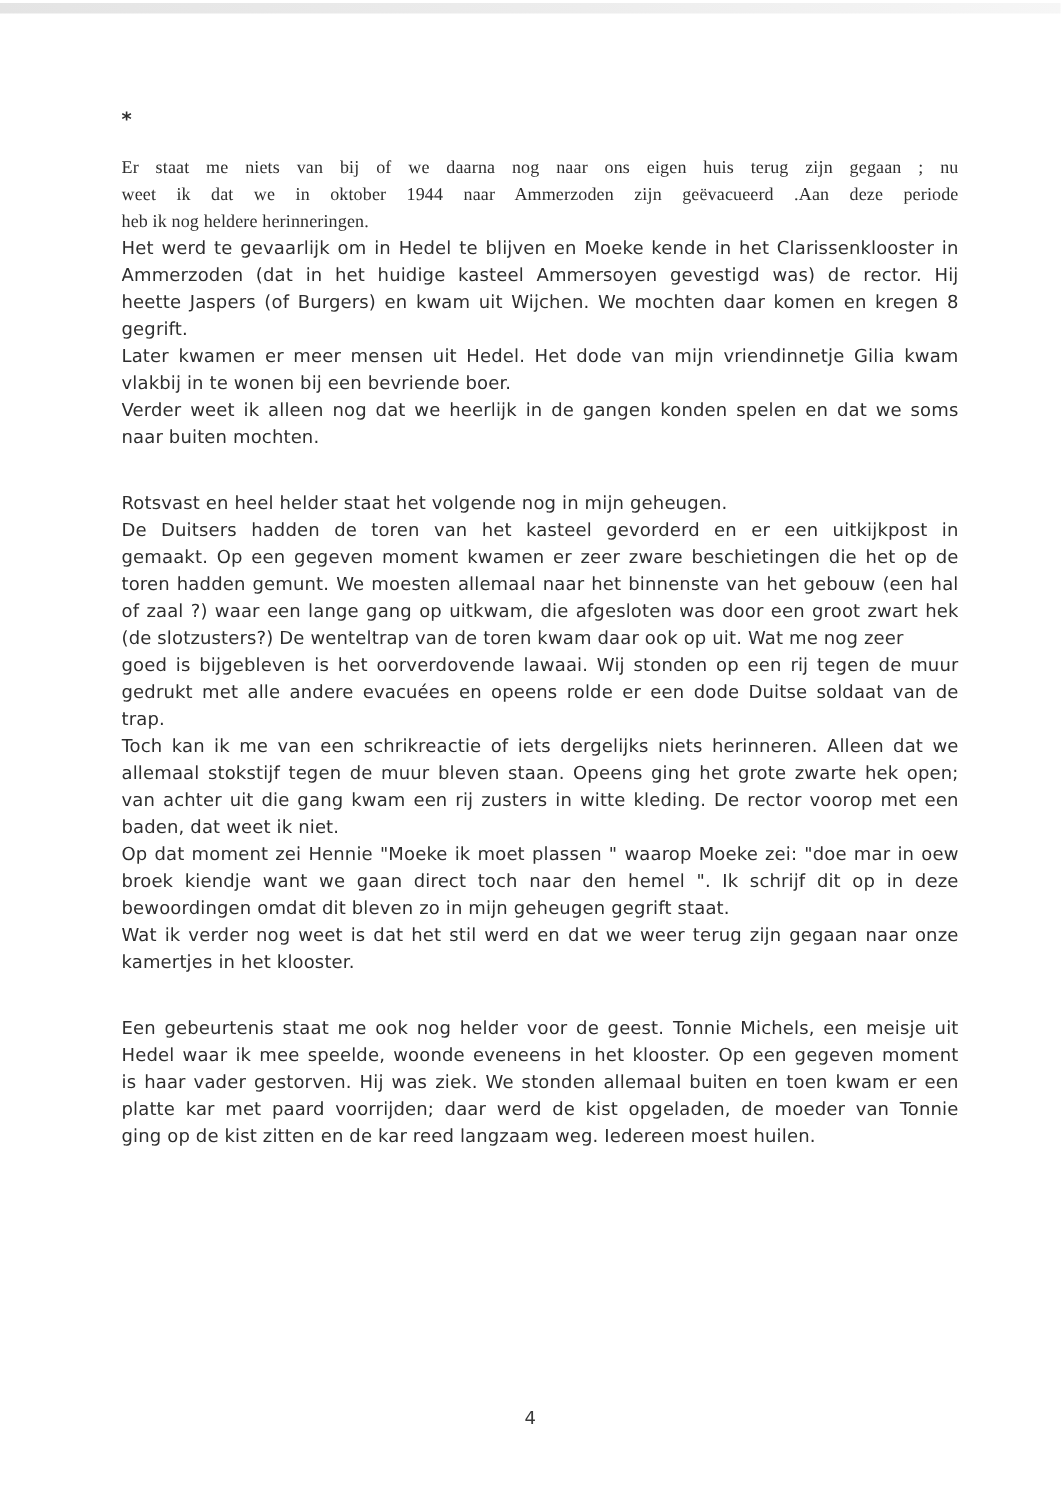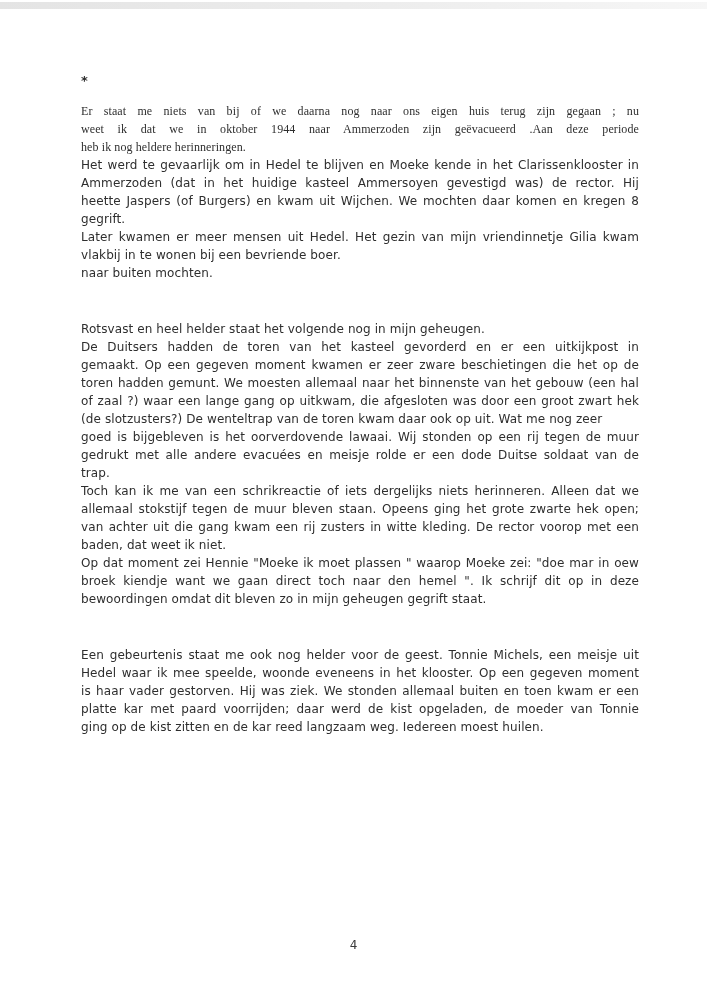--- a/index.html
+++ b/index.html
@@ -26,21 +26,21 @@
     line-height: 18px;
     letter-spacing: 0.1px;
   }
   .marker {
     height: 18px;
     font-weight: bold;
     font-size: 13px;
   }
   .para { margin: 0; }
   .para.first { margin-top: 12px; font-family: Liberation Serif, serif; }
-  .para.gap { margin-top: 38px; }
+  .para.gap { margin-top: 26px; }
   .line {
     text-align: justify;
     text-align-last: justify;
     overflow: hidden;
     height: 18px;
   }
   .line.left {
     text-align: right;
     text-align-last: left;
   }
@@ -67,49 +67,54 @@
           <div class="line">weet ik dat we in oktober 1944 naar Ammerzoden zijn geëvacueerd .Aan deze periode</div>
           <div class="line left">heb ik nog heldere herinneringen.</div>
         </div>
         <div class="para">
           <div class="line">Het werd te gevaarlijk om in Hedel te blijven en Moeke kende in het Clarissenklooster in</div>
           <div class="line">Ammerzoden (dat in het huidige kasteel Ammersoyen gevestigd was) de rector. Hij</div>
           <div class="line">heette Jaspers (of Burgers) en kwam uit Wijchen. We mochten daar komen en kregen 8</div>
           <div class="line left">gegrift.</div>
         </div>
         <div class="para">
-          <div class="line">Later kwamen er meer mensen uit Hedel. Het gezin van mijn vriendinnetje Gilia kwam</div>
+          <div class="line">Later kwamen er meer mensen uit Hedel. Het dode van mijn vriendinnetje Gilia kwam</div>
           <div class="line left">vlakbij in te wonen bij een bevriende boer.</div>
         </div>
         <div class="para">
+          <div class="line">Verder weet ik alleen nog dat we heerlijk in de gangen konden spelen en dat we soms</div>
           <div class="line left">naar buiten mochten.</div>
         </div>
         <div class="para gap">
           <div class="line left">Rotsvast en heel helder staat het volgende nog in mijn geheugen.</div>
         </div>
         <div class="para">
           <div class="line">De Duitsers hadden de toren van het kasteel gevorderd en er een uitkijkpost in</div>
           <div class="line">gemaakt. Op een gegeven moment kwamen er zeer zware beschietingen die het op de</div>
           <div class="line">toren hadden gemunt. We moesten allemaal naar het binnenste van het gebouw (een hal</div>
           <div class="line">of zaal ?) waar een lange gang op uitkwam, die afgesloten was door een groot zwart hek</div>
           <div class="line left">(de slotzusters?)  De wenteltrap van de toren kwam daar ook op uit. Wat me nog zeer</div>
           <div class="line">goed is bijgebleven is het oorverdovende lawaai. Wij stonden op een rij tegen de muur</div>
-          <div class="line">gedrukt met alle andere evacuées en meisje rolde er een dode Duitse soldaat van de</div>
+          <div class="line">gedrukt met alle andere evacuées en opeens rolde er een dode Duitse soldaat van de</div>
           <div class="line left">trap.</div>
         </div>
         <div class="para">
           <div class="line">Toch kan ik me van een schrikreactie of iets dergelijks niets herinneren. Alleen dat we</div>
           <div class="line">allemaal stokstijf tegen de muur bleven staan. Opeens ging het grote zwarte hek open;</div>
           <div class="line">van achter uit die gang kwam een rij zusters in witte kleding. De rector voorop met een</div>
           <div class="line left">baden, dat weet ik niet.</div>
         </div>
         <div class="para">
           <div class="line">Op dat moment zei Hennie "Moeke ik moet plassen " waarop Moeke zei: "doe mar in oew</div>
           <div class="line">broek kiendje want we gaan direct toch naar den hemel ". Ik schrijf dit op in deze</div>
           <div class="line left">bewoordingen omdat dit bleven zo in mijn geheugen gegrift staat.</div>
+        </div>
+        <div class="para">
+          <div class="line">Wat ik verder nog weet is dat het stil werd en dat we weer terug zijn gegaan naar onze</div>
+          <div class="line left">kamertjes in het klooster.</div>
         </div>
         <div class="para gap">
           <div class="line">Een gebeurtenis staat me ook nog helder voor de geest. Tonnie Michels, een meisje uit</div>
           <div class="line">Hedel waar ik  mee speelde, woonde eveneens  in het klooster. Op een gegeven moment</div>
           <div class="line">is haar vader gestorven. Hij was ziek. We stonden allemaal buiten en toen kwam er een</div>
           <div class="line">platte kar met paard voorrijden; daar werd de kist opgeladen, de moeder van Tonnie</div>
           <div class="line left">ging op de kist zitten en de kar reed langzaam weg. Iedereen moest huilen.</div>
         </div>
       </div>
   </div>

